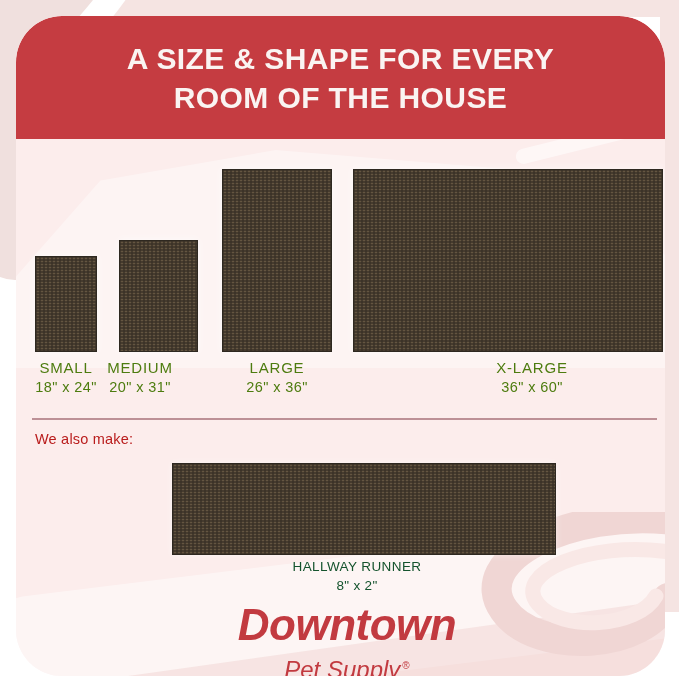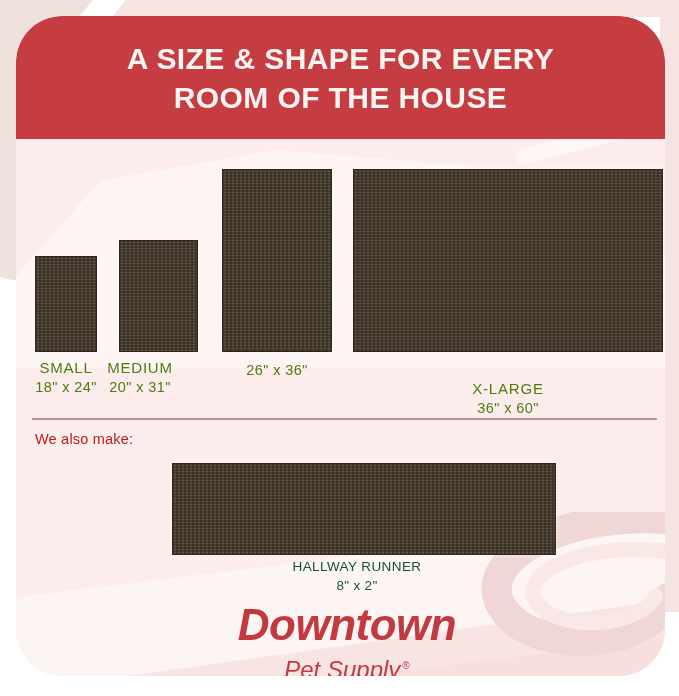--- a/index.html
+++ b/index.html
@@ -73,21 +73,21 @@
   .mat-xlarge { left:337px; top:153px; width:310px; height:183px; }
   .mat-runner { left:156px; top:447px; width:384px; height:92px; box-shadow:0 0 7px rgba(255,255,255,0.5); }
 
   
   .size-label { position:absolute; top:343px; width:130px; text-align:center; color:#4d7c0f; }
   .size-label .size-name { font-size:15px; font-weight:500; letter-spacing:0.8px; }
   .size-label .size-dims { font-size:14.5px; margin-top:3px; letter-spacing:0.4px; }
   .size-label-0 { left:-15px; }
   .size-label-1 { left:59px;  }
   .size-label-2 { left:196px; }
-  .size-label-3 { left:427px;margin-top:21px; }
+  .size-label-3 { left:451px; }
 
   
   .divider { position:absolute; left:16px; top:402px; width:625px; height:2px; background:#bd9096; }
   .also-label { position:absolute; left:19px; top:415px; font-size:14.5px; color:#b91c1c; letter-spacing:0.2px; }
 
   .runner-label { position:absolute; left:221px; top:543px; width:240px; text-align:center; color:#14532d; }
   .runner-label .runner-name { font-size:13.5px; font-weight:500; letter-spacing:0.4px; }
   .runner-label .runner-dims { font-size:13.5px; margin-top:4px; letter-spacing:0.3px; }
 
   
@@ -131,20 +131,21 @@
 
     <div class="size-label size-label-0">
       <div class="size-name">SMALL</div>
       <div class="size-dims">18" x 24"</div>
     </div>
     <div class="size-label size-label-1">
       <div class="size-name">MEDIUM</div>
       <div class="size-dims">20" x 31"</div>
     </div>
     <div class="size-label size-label-2">
+      <div class="size-name">LARGE</div>
       <div class="size-dims">26" x 36"</div>
     </div>
     <div class="size-label size-label-3">
       <div class="size-name">X-LARGE</div>
       <div class="size-dims">36" x 60"</div>
     </div>
 
     <div class="divider"></div>
     <div class="also-label">We also make:</div>
 

